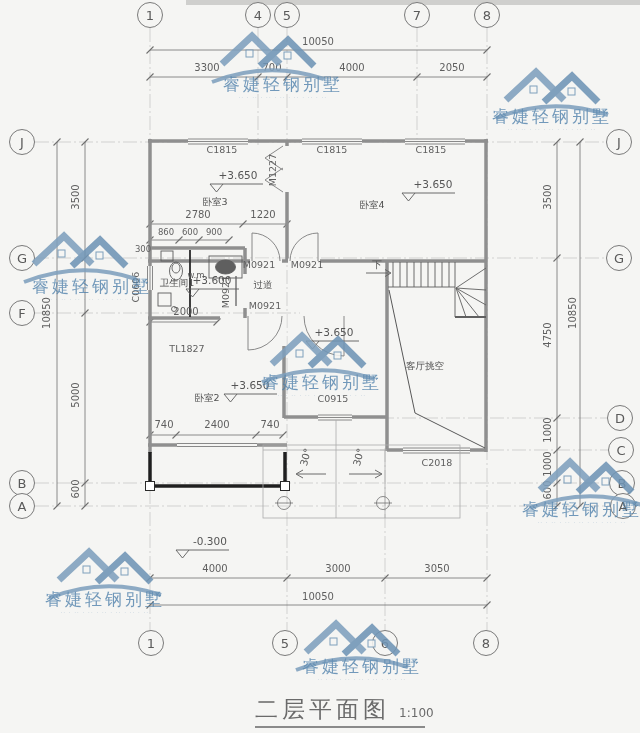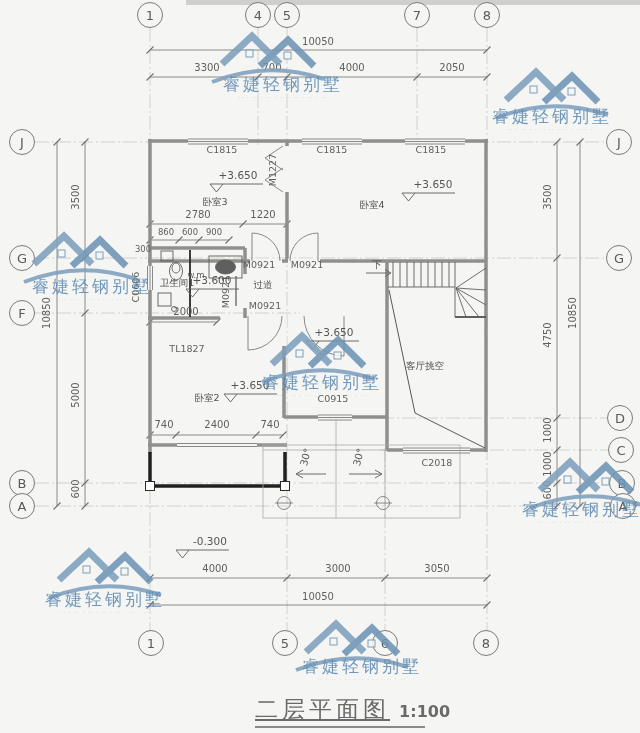--- a/index.html
+++ b/index.html
@@ -11,22 +11,22 @@
   .dimtxt{font-size:10px;fill:#5f5f5f;}
   .smalldim{font-size:8.5px;fill:#5f5f5f;}
   .codetxt{font-size:9.5px;fill:#5f5f5f;}
   .roomtxt{font-size:9.5px;fill:#4f4f4f;}
   .lvltxt{font-size:10.5px;fill:#555;}
   .axistxt{font-size:13px;fill:#5a5a5a;}
   .anntxt{font-size:10px;fill:#555;}
   .wm-brand{font-size:17px;fill:#4f80ab;letter-spacing:3px;opacity:.9;}
   .wm-sub{font-size:4px;fill:#6f95b7;letter-spacing:1.5px;opacity:.9;}
   #titleblock{position:absolute;left:255px;top:694px;width:200px;color:#6a6a6a;}
-  #titleblock .t{font-size:23px;letter-spacing:4px;display:inline-block;text-decoration:underline;}
-  #titleblock .s{font-size:16px;display:inline-block;margin-left:4px;font-weight:bold;}
+  #titleblock .t{font-size:23px;letter-spacing:4px;display:inline-block;}
+  #titleblock .s{font-size:12px;display:inline-block;margin-left:4px;}
   #titleblock .rule{height:2px;background:#8a8a8a;margin-top:1px;width:170px;}
 </style>
 </head>
 <body>
 
 <div id="stage">
   <div id="topstrip"></div>
 
   <svg id="plan" width="640" height="733" viewBox="0 0 640 733">
 

